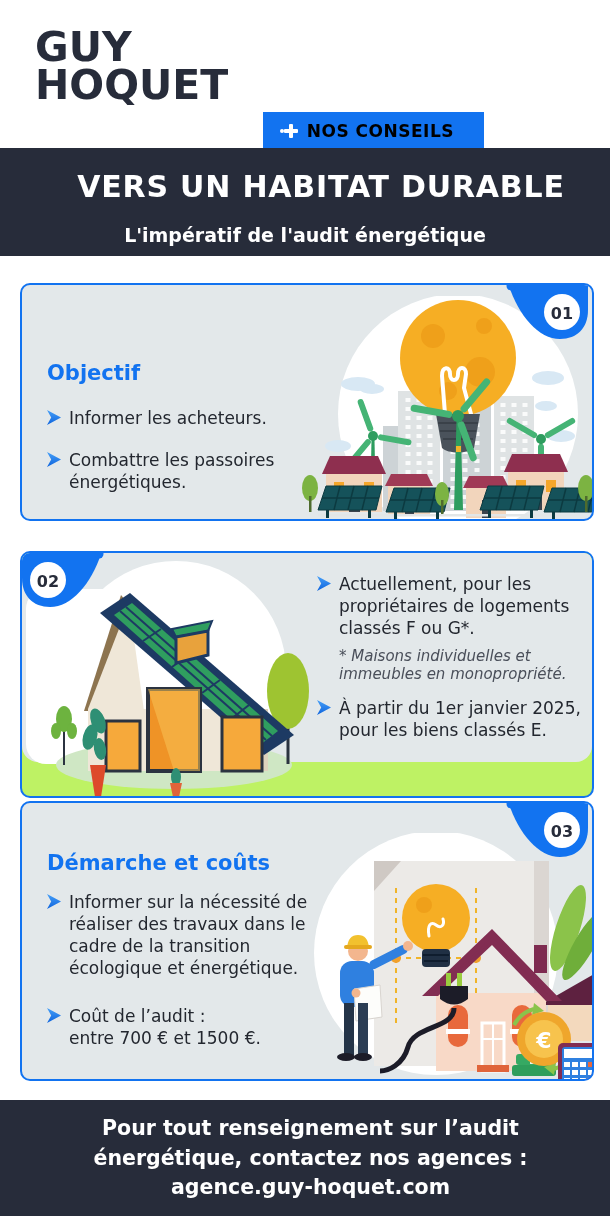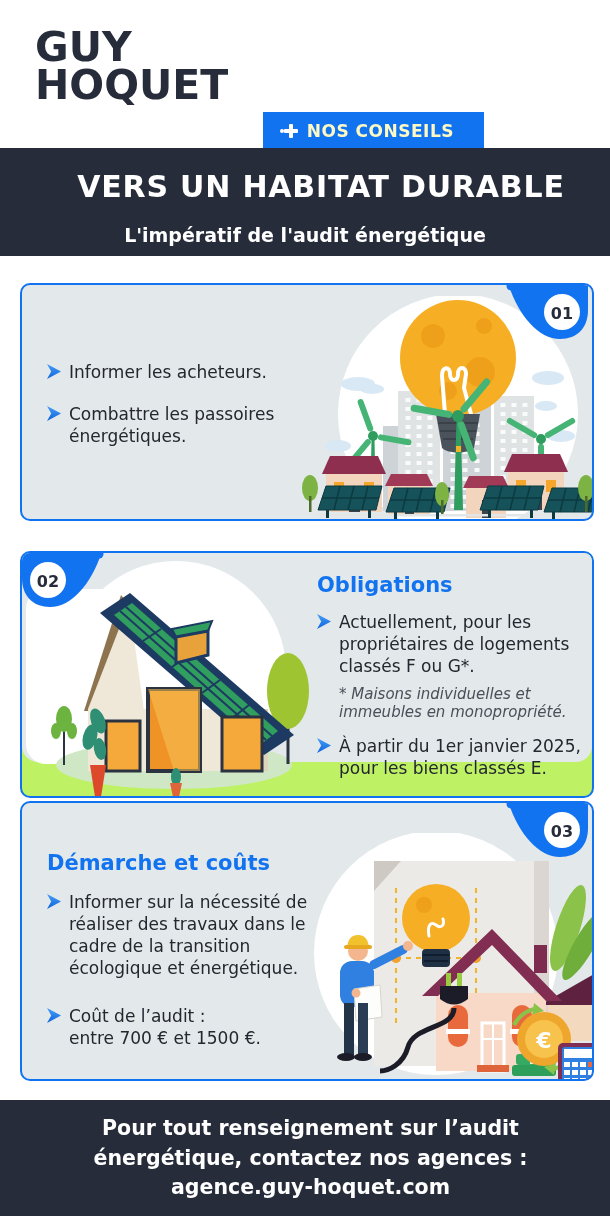--- a/index.html
+++ b/index.html
@@ -3,21 +3,21 @@
 <meta charset="utf-8">
 <style>
   html,body{margin:0;padding:0;background:#fff;}
   #page{position:relative;width:610px;height:1216px;overflow:hidden;background:#fff;
         font-family:"DejaVu Sans","Liberation Sans",sans-serif;color:#23272f;}
 
   
   .header{position:absolute;top:0;left:0;width:484px;height:148px;background:#fff;}
   .logo{position:absolute;left:35px;top:28px;font-weight:900;font-size:41px;line-height:38px;
         color:#272c3a;letter-spacing:0px;}
-  .badge{position:absolute;top:112px;right:0;height:37px;background:#1273f0;color:#fef9c3;
+  .badge{position:absolute;top:112px;right:0;height:37px;background:#1273f0;color:#000000;
          display:flex;align-items:center;gap:9px;padding:0 30px 0 17px;}
   .badge-label{font-size:17px;font-weight:800;letter-spacing:.5px;}
 
   
   .banner{position:absolute;top:148px;left:0;width:610px;height:108px;background:#272c3a;
           color:#fff;text-align:center;}
   .banner-title{margin-top:21px;font-size:30px;font-weight:800;letter-spacing:.8px;padding-left:32px;}
   .banner-subtitle{margin-top:20px;font-size:19px;font-weight:700;text-align:center;}
 
   
@@ -249,20 +249,21 @@
     <div class="tear right">
       <svg width="84" height="58" viewBox="0 0 84 58">
         <path d="M4,0 C14,32 34,56 56,56 C73,56 84,45 84,27 L84,0 Z" fill="#1273f0"></path>
         <circle cx="58" cy="29" r="18" fill="#fff"></circle>
         <circle cx="7" cy="3" r="4.5" fill="#1273f0"></circle>
         <text x="58" y="30" text-anchor="middle" dominant-baseline="central">01</text>
       </svg>
     </div>
 
     <div class="txt t1">
+      <div class="heading">Objectif</div>
       <div class="bullet">
         <span class="arr"></span>
         <span class="bullet-text">Informer les acheteurs.</span>
       </div>
       <div class="bullet">
         <span class="arr"></span>
         <span class="bullet-text">Combattre les passoires
 énergétiques.</span>
       </div>
     </div>
@@ -322,21 +323,20 @@
     <div class="tear left">
       <svg width="84" height="58" viewBox="0 0 84 58">
         <path d="M80,0 C70,32 50,56 28,56 C11,56 0,45 0,27 L0,0 Z" fill="#1273f0"></path>
         <circle cx="26" cy="29" r="18" fill="#fff"></circle>
         <circle cx="77" cy="3" r="4.5" fill="#1273f0"></circle>
         <text x="26" y="30" text-anchor="middle" dominant-baseline="central">02</text>
       </svg>
     </div>
 
     <div class="txt t2">
-      <div class="heading">Obligations</div>
       <div class="bullet">
         <span class="arr"></span>
         <span class="bullet-text">Actuellement, pour les
 propriétaires de logements
 classés F ou G*.</span>
       </div>
       <div class="note">* Maisons individuelles et immeubles en monopropriété.</div>
       <div class="bullet">
         <span class="arr"></span>
         <span class="bullet-text">À partir du 1er janvier 2025,

